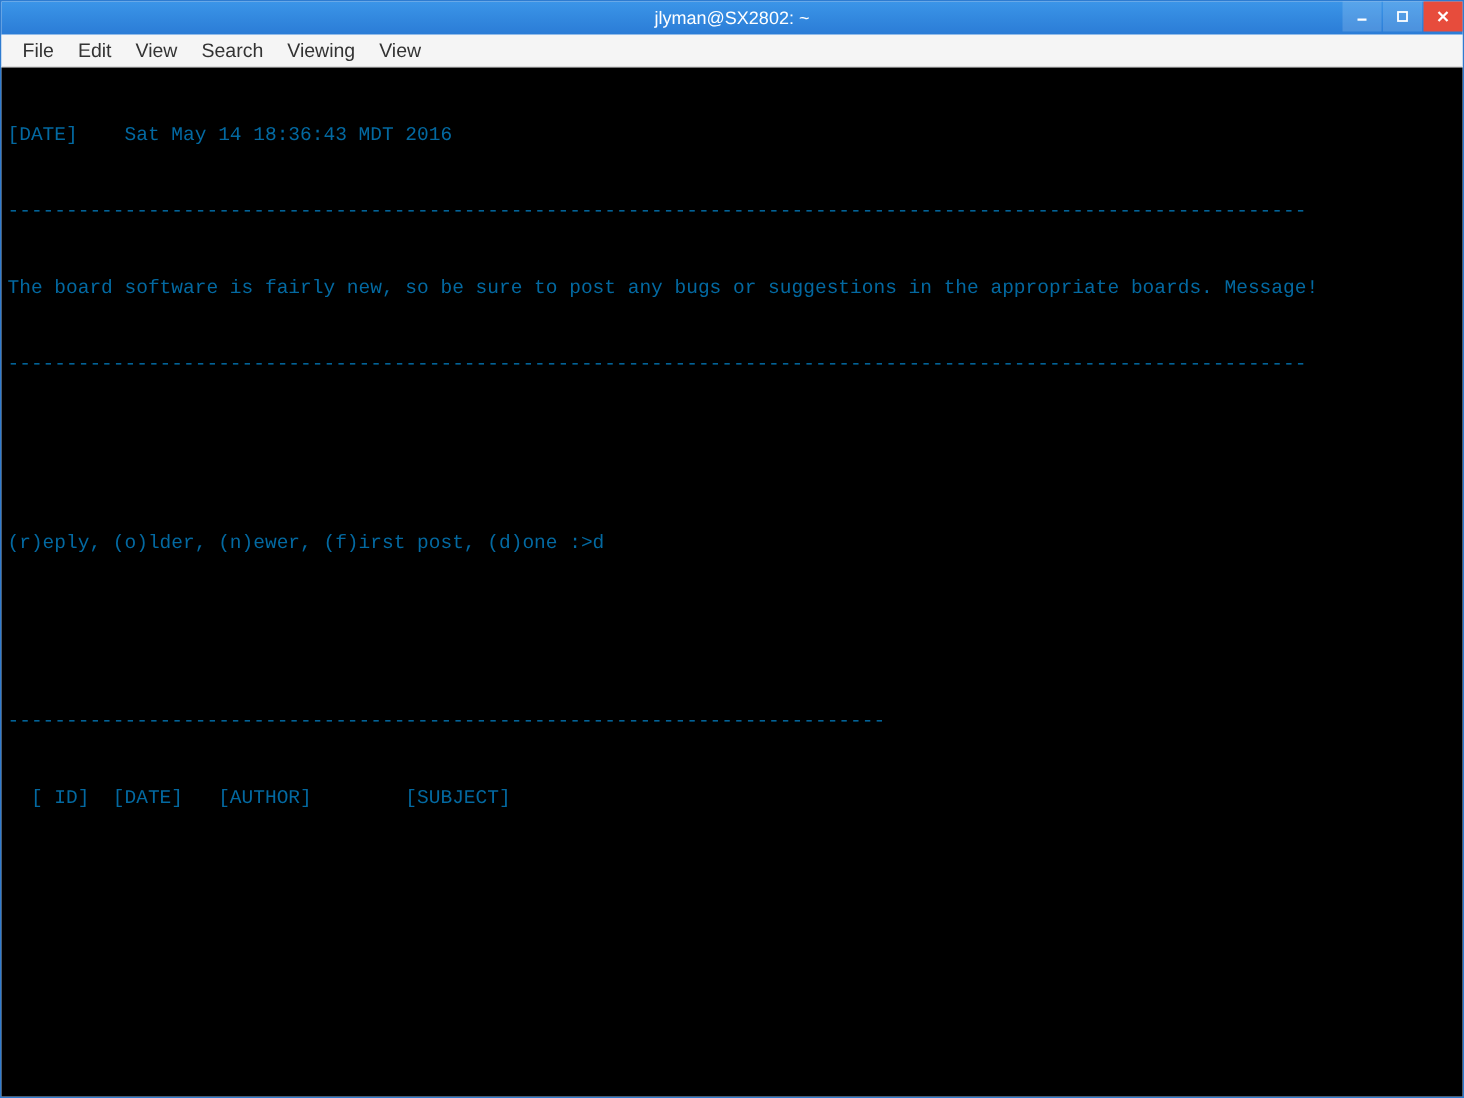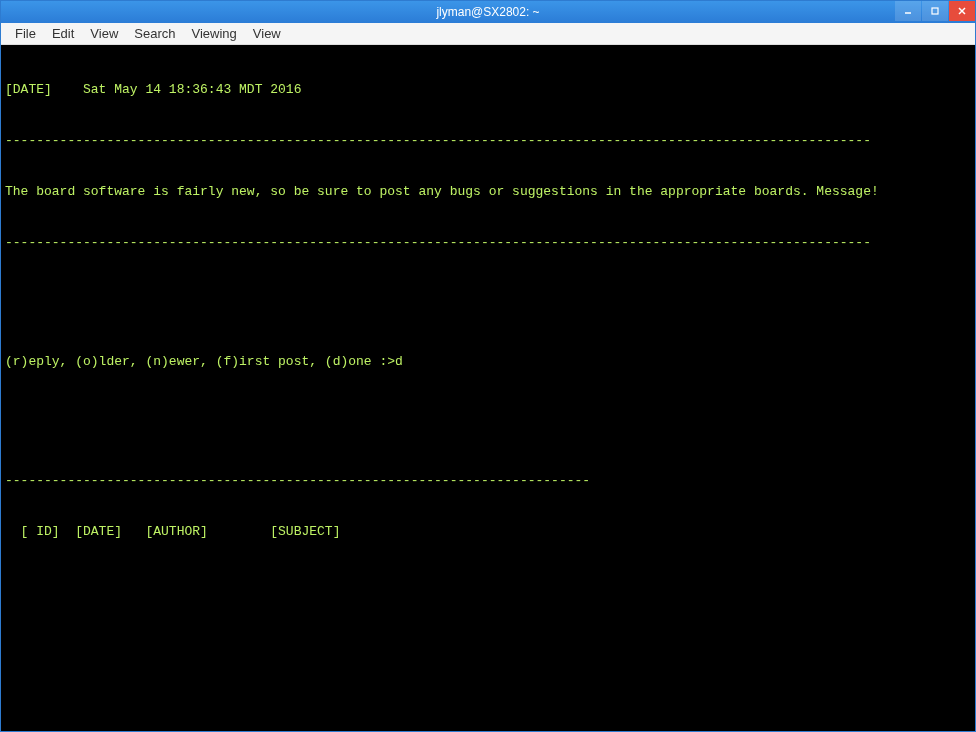--- a/index.html
+++ b/index.html
@@ -72,21 +72,21 @@
       font-size: 13px;
       color: #333;
     }
     .menu-item {
       padding: 2px 8px;
       cursor: pointer;
     }
     .terminal {
       flex: 1;
       background: #000;
-      color: #bef264;
+      color: #0369a1;
       font-family: "Consolas", "Courier New", monospace;
       font-size: 13px;
       line-height: 17px;
       padding: 2px 4px;
       overflow: hidden;
       white-space: pre;
     }
     .term-line {
       white-space: pre;
     }

